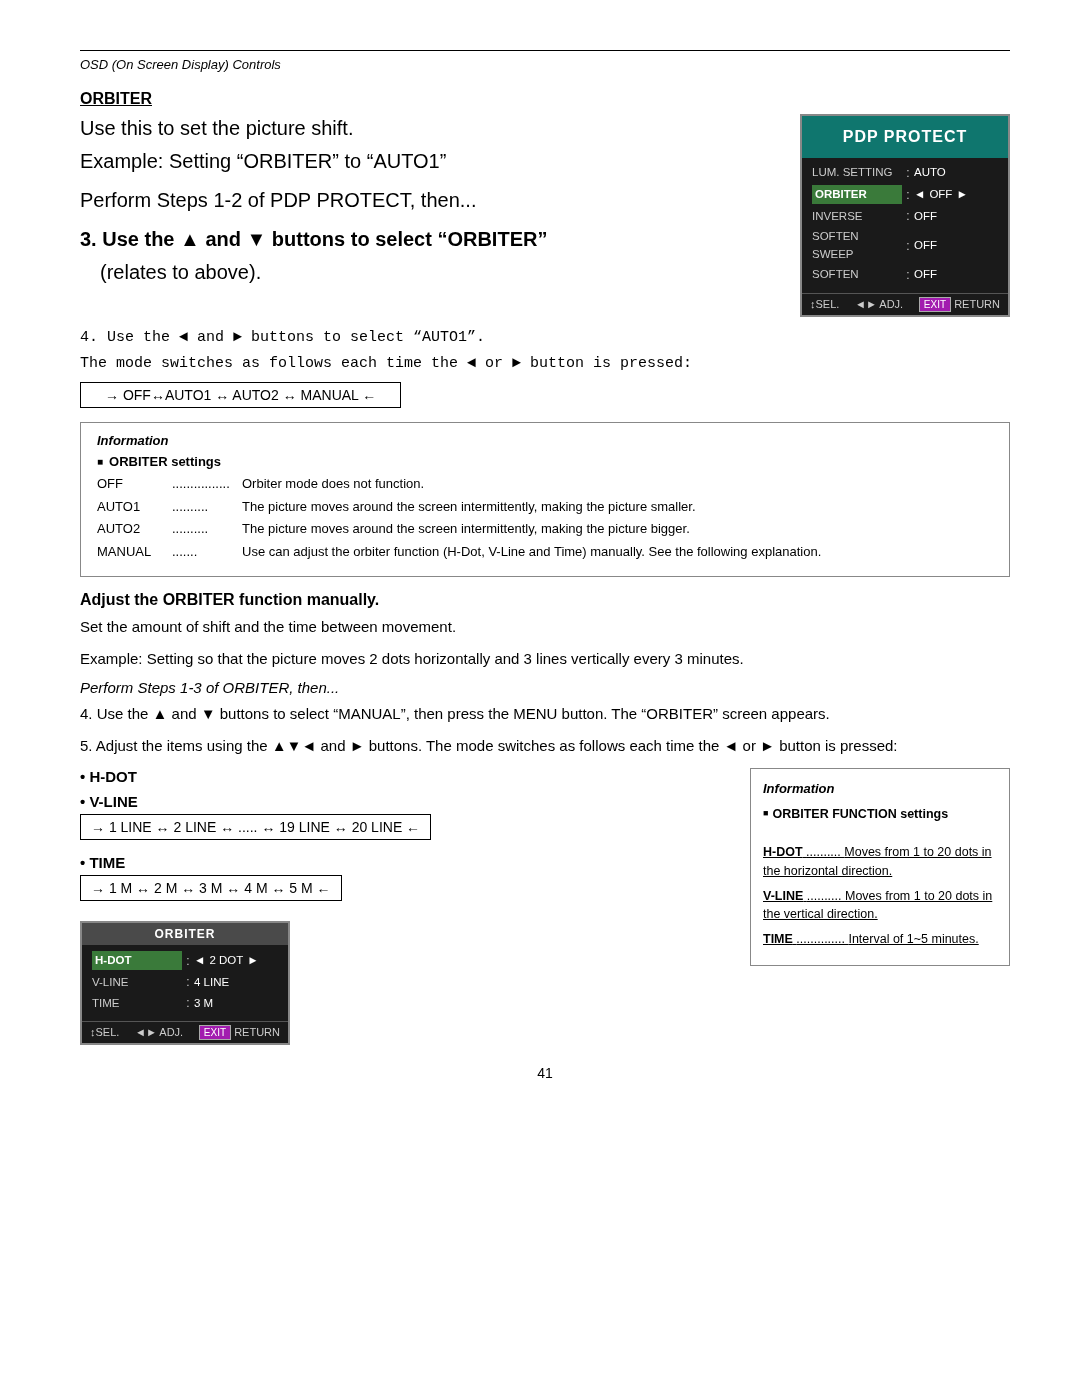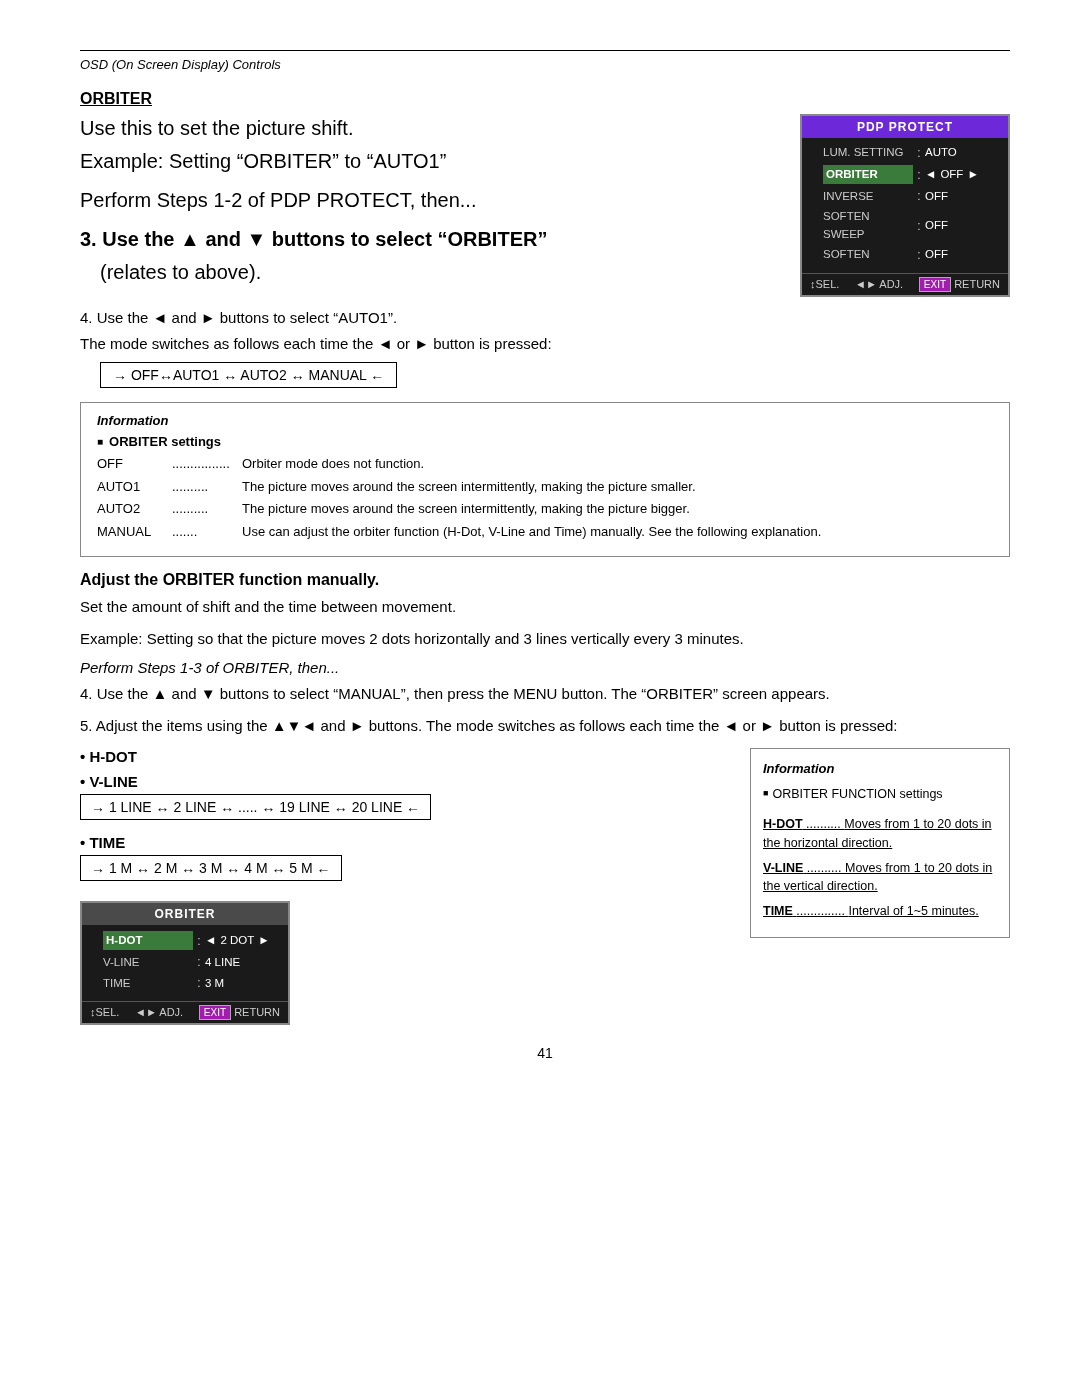--- a/index.html
+++ b/index.html
@@ -55,31 +55,30 @@
     .osd-panel {
       width: 210px;
       flex-shrink: 0;
       border: 2px solid #888;
       background: #1a1a1a;
       color: #fff;
       font-size: 12px;
       padding: 0;
     }
     .osd-panel-header {
-      background: #6d28d9;
+      background: #0f766e;
       text-align: center;
       font-weight: bold;
-      font-size: 12px;
-      padding: 4px 0;
+      font-size: 16px;
+      padding: 12px 0;
       letter-spacing: 1px;
       color: #fff;
     }
     .osd-panel-body {
       padding: 6px 10px 6px 10px;
-      margin-left: 11px;
     }
     .osd-row {
       display: flex;
       align-items: center;
       margin-bottom: 3px;
       font-size: 12px;
       line-height: 1.5;
     }
     .osd-row .label {
       width: 90px;
@@ -122,34 +121,34 @@
     }
 
     
     .steps-section {
       margin-top: 8px;
     }
     .step-line {
       margin-bottom: 4px;
       font-size: 15px;
       line-height: 1.5;
+      font-family: Liberation Mono, monospace;
     }
     .mode-switches {
       font-size: 15px;
       margin: 6px 0 10px 0;
       display: flex;
       align-items: center;
       gap: 0;
     }
     .mode-box {
       border: 1px solid #000;
-      padding: 4px 12px;
+      padding: 4px 24px;
       display: inline-block;
       font-size: 14px;
-      margin-left: 20px;
     }
 
     
     .info-box {
       border: 1px solid #888;
       margin: 14px 0 14px 0;
       padding: 10px 16px;
       background: #fff;
     }
     .info-box .info-label {
@@ -239,23 +238,23 @@
       font-size: 12.5px;
       line-height: 1.5;
     }
     .info-box-right .info-label {
       font-style: italic;
       font-weight: bold;
       font-size: 13px;
       margin-bottom: 6px;
     }
     .info-box-right .setting-title {
-      font-weight: normal;
+      font-weight: bold;
       font-size: 12.5px;
-      margin-bottom: 12px;
+      margin-bottom: 20px;
       display: flex;
       align-items: center;
       gap: 4px;
     }
     .info-box-right .setting-title::before {
       content: '■';
       font-size: 9px;
     }
     .info-box-right .info-entry {
       margin-bottom: 7px;

